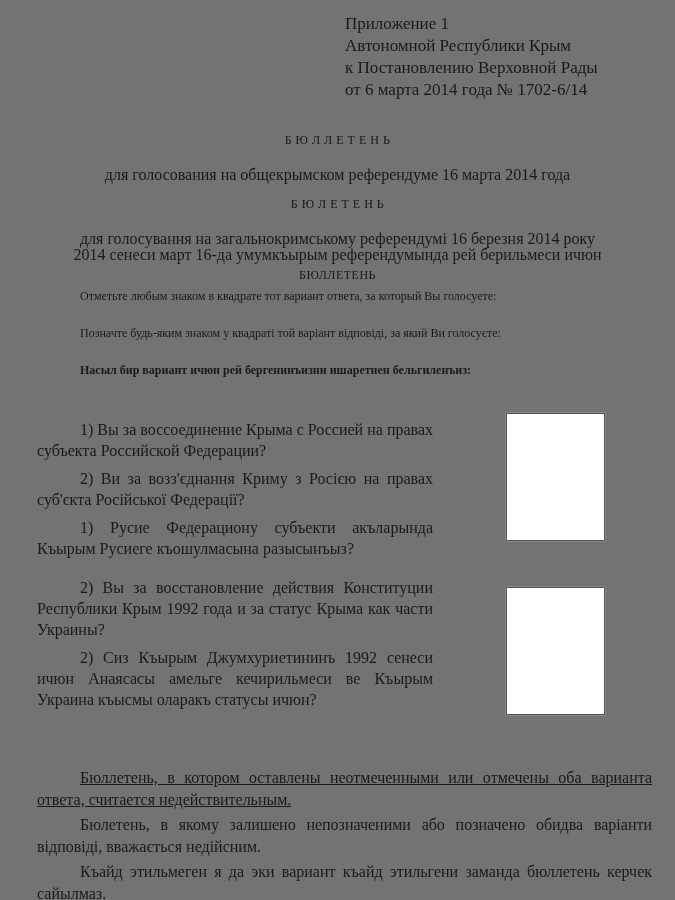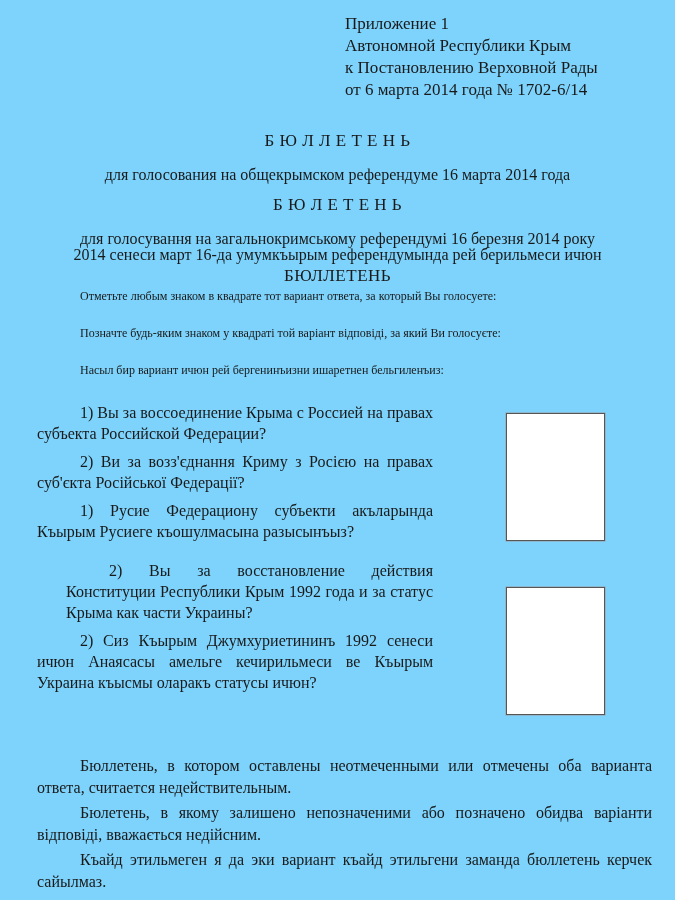--- a/index.html
+++ b/index.html
@@ -1,20 +1,20 @@
 <!DOCTYPE html>
 <html><head>
 <meta charset="utf-8">
 <style>
   html, body { margin: 0; padding: 0; background: #ffffff; }
   .page {
     position: relative;
     width: 675px;
     height: 900px;
-    background: #7dd3fc;
+    background: #737373;
     font-family: "Liberation Serif", "DejaVu Serif", serif;
     color: #191919;
     overflow: hidden;
   }
 
   
   .doc-header {
     position: absolute;
     left: 345px;
     top: 13px;
@@ -23,57 +23,57 @@
     text-align: left;
   }
 
   
   .title-block {
     position: absolute;
     left: 0;
     right: 0;
     text-align: center;
   }
-  .title-block .heading   { font-size: 17px; line-height: 21px; letter-spacing: 0.5px; }
+  .title-block .heading   { font-size: 12px; line-height: 21px; letter-spacing: 0.5px; }
   .title-block .subtitle  { font-size: 16px; line-height: 21px; margin-top: 13px; }
   .title-ru  { top: 130px; }
   .title-uk  { top: 194px; }
   .title-crh { top: 231px; }
 
   
   .instruction {
     position: absolute;
     left: 37px;
     right: 23px;
     margin: 0;
     font-size: 12px;
     line-height: 20px;
     text-indent: 43px;
   }
   .instr-ru  { top: 286px; }
   .instr-uk  { top: 323px; }
-  .instr-crh { top: 360px; }
+  .instr-crh { top: 360px; font-weight: bold; }
 
   
   .questions {
     position: absolute;
     left: 37px;
-    top: 402px;
+    top: 419px;
     width: 396px;
     font-family: Liberation Serif, serif;
   }
   .questions p {
     margin: 7px 0 0 0;
     font-size: 16px;
     line-height: 21px;
     text-align: justify;
     text-indent: 43px;
   }
   .questions p:first-child { margin-top: 0; }
-  .questions .group-start { margin-top: 18px; margin-left: 29px; }
+  .questions .group-start { margin-top: 18px; }
 
   
   .answer-box {
     position: absolute;
     left: 506px;
     width: 97px;
     height: 126px;
     background: #ffffff;
     border: 1px solid #565656;
     box-shadow: 0 0 0 0.5px #9a9a9a;
@@ -88,21 +88,21 @@
     right: 23px;
     top: 755px;
   }
   .footer-notes p {
     margin: 3px 0 0 0;
     font-size: 16px;
     line-height: 22px;
     text-align: justify;
     text-indent: 43px;
   }
-  .footer-notes p:first-child { margin-top: 0; }
+  .footer-notes p:first-child { margin-top: 12px; text-decoration: underline; }
 </style>
 </head>
 <body>
 
 <div class="page">
 
   <div class="doc-header">
     <div>Приложение 1</div>
     <div>Автономной Республики Крым</div>
     <div>к Постановлению Верховной Рады</div>

